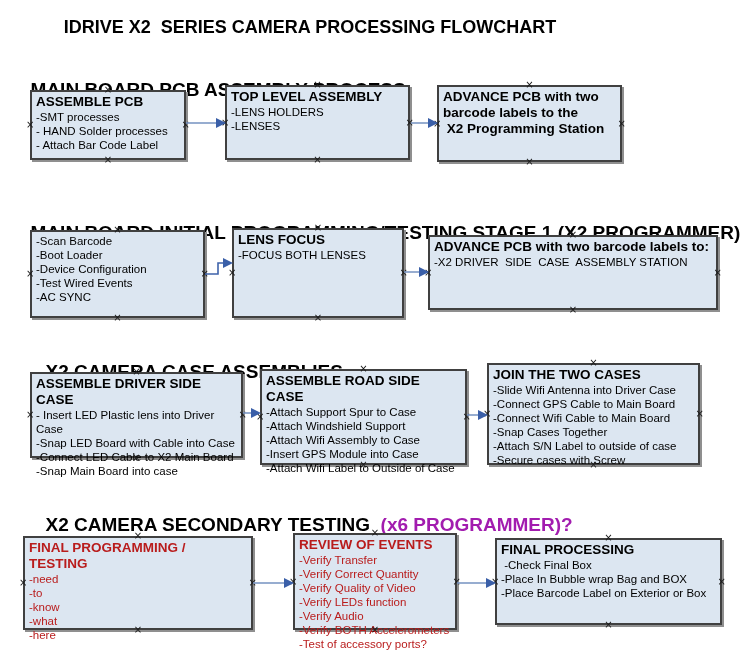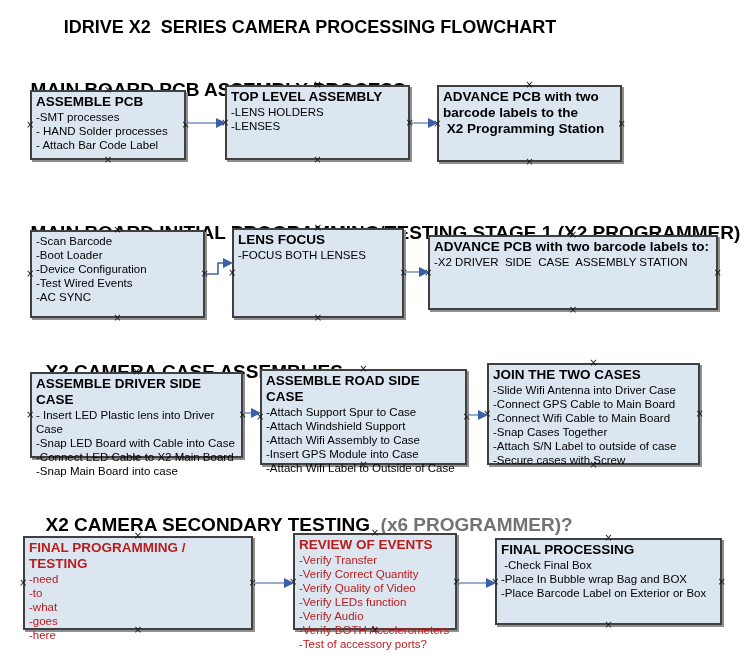--- a/index.html
+++ b/index.html
@@ -7,21 +7,21 @@
     width:747px;height:662px;position:relative;background:#ffffff;
     font-family:"Liberation Sans", sans-serif;color:#000;overflow:hidden;
   }
   .page-title{
     position:absolute;top:17px;left:0;width:620px;text-align:center;
     font-size:18px;font-weight:bold;white-space:pre;
   }
   .section-header{
     position:absolute;font-size:19px;font-weight:bold;white-space:pre;
   }
-  .section-header .red-part{color:#737373;}
+  .section-header .red-part{color:#a21caf;}
   .box{
     position:absolute;background:#dce6f1;border:2px solid #404040;
     box-shadow:2px 2px 0 #8f8f8f;padding:2px 4px;box-sizing:border-box;
   }
   .box-title{font-weight:bold;font-size:13.5px;line-height:1.18;white-space:pre-wrap;}
   .box-item{font-size:11.5px;line-height:14px;white-space:pre-wrap;}
   .red .box-title,.red .box-item{color:#b91c1c;}
   .cp{
     position:absolute;font-size:10px;line-height:1;color:#1a1a1a;
     font-family:"DejaVu Sans", sans-serif;pointer-events:none;
@@ -145,22 +145,22 @@
 <span class="cp cp-top">×</span>
     <span class="cp cp-bottom">×</span>
     <span class="cp cp-left">×</span>
     <span class="cp cp-right">×</span>
   </div>
 
 <div class="box red" style="left:23px;top:536px;width:230px;height:94px;">
   <div class="box-title">FINAL PROGRAMMING / TESTING</div>
   <div class="box-item">-need</div>
   <div class="box-item">-to</div>
+  <div class="box-item">-know</div>
   <div class="box-item">-what</div>
-  <div class="box-item">-goes</div>
   <div class="box-item">-here</div>
 <span class="cp cp-top">×</span>
     <span class="cp cp-bottom">×</span>
     <span class="cp cp-left">×</span>
     <span class="cp cp-right">×</span>
   </div>
 <div class="box red" style="left:293px;top:533px;width:164px;height:97px;">
   <div class="box-title">REVIEW OF EVENTS</div>
   <div class="box-item">-Verify Transfer</div>
   <div class="box-item">-Verify Correct Quantity</div>

